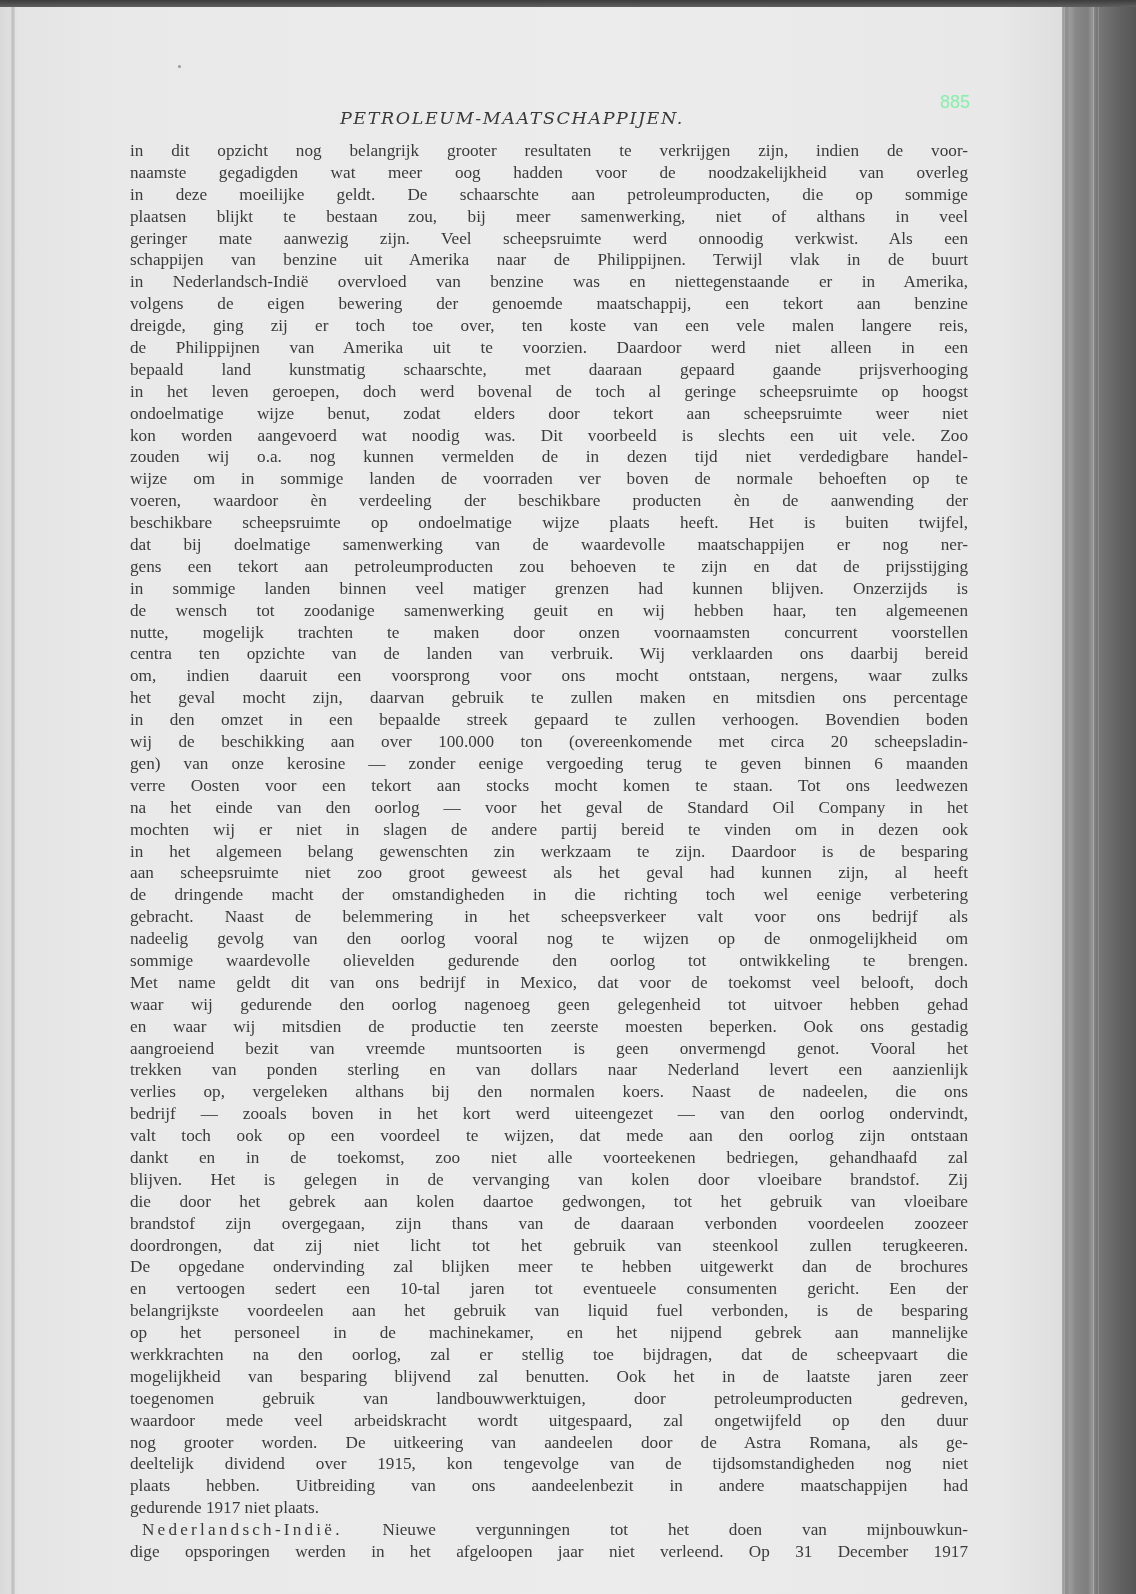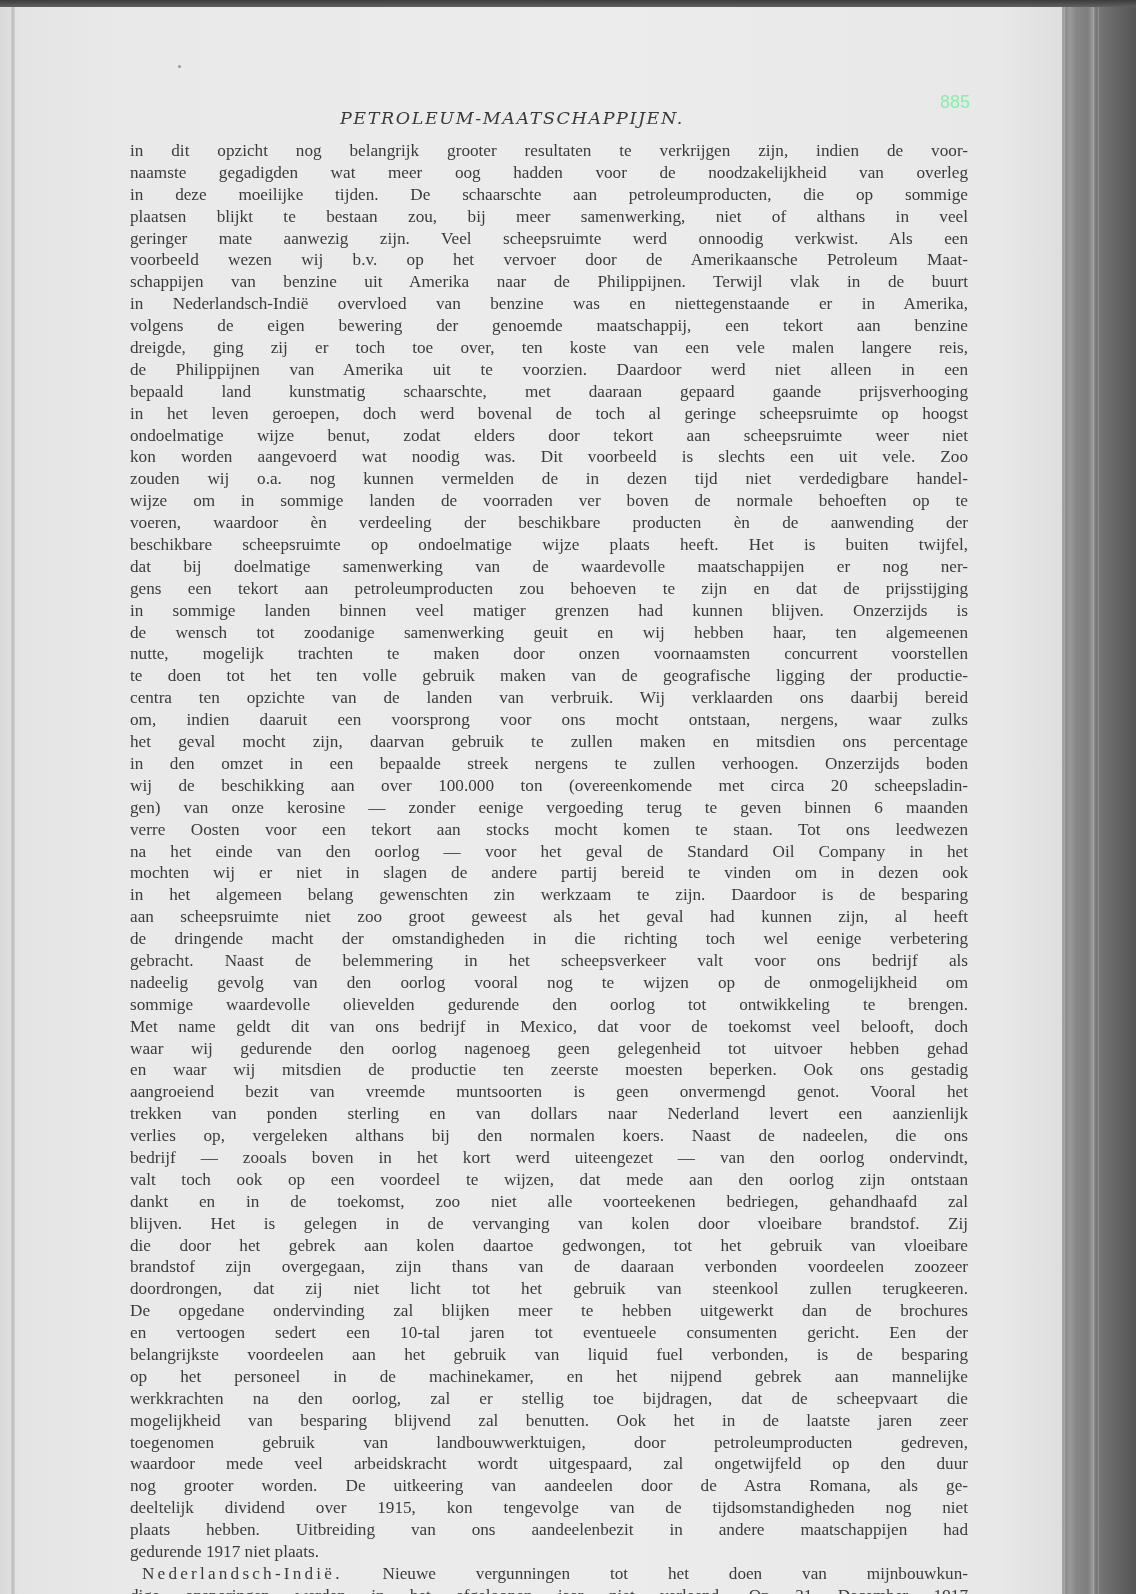--- a/index.html
+++ b/index.html
@@ -117,47 +117,45 @@
 
 <div class="running-head">
   <span class="running-title">PETROLEUM-MAATSCHAPPIJEN.</span>
   <span class="page-number">885</span>
 </div>
 
 <div class="text-block">
   <div id="lines-container">
       <span class="line">in dit opzicht nog belangrijk grooter resultaten te verkrijgen zijn, indien de voor-</span>
       <span class="line">naamste gegadigden wat meer oog hadden voor de noodzakelijkheid van overleg</span>
-      <span class="line">in deze moeilijke tijden. De schaarschte aan petroleumproducten, die op sommige</span>
+      <span class="line">in deze moeilijke geldt. De schaarschte aan petroleumproducten, die op sommige</span>
       <span class="line">plaatsen blijkt te bestaan zou, bij meer samenwerking, niet of althans in veel</span>
       <span class="line">geringer mate aanwezig zijn. Veel scheepsruimte werd onnoodig verkwist. Als een</span>
-      <span class="line">voorbeeld wezen wij b.v. op het vervoer door de Amerikaansche Petroleum Maat-</span>
       <span class="line">schappijen van benzine uit Amerika naar de Philippijnen. Terwijl vlak in de buurt</span>
       <span class="line">in Nederlandsch-Indië overvloed van benzine was en niettegenstaande er in Amerika,</span>
       <span class="line">volgens de eigen bewering der genoemde maatschappij, een tekort aan benzine</span>
       <span class="line">dreigde, ging zij er toch toe over, ten koste van een vele malen langere reis,</span>
       <span class="line">de Philippijnen van Amerika uit te voorzien. Daardoor werd niet alleen in een</span>
       <span class="line">bepaald land kunstmatig schaarschte, met daaraan gepaard gaande prijsverhooging</span>
       <span class="line">in het leven geroepen, doch werd bovenal de toch al geringe scheepsruimte op hoogst</span>
       <span class="line">ondoelmatige wijze benut, zodat elders door tekort aan scheepsruimte weer niet</span>
       <span class="line">kon worden aangevoerd wat noodig was. Dit voorbeeld is slechts een uit vele. Zoo</span>
       <span class="line">zouden wij o.a. nog kunnen vermelden de in dezen tijd niet verdedigbare handel-</span>
       <span class="line">wijze om in sommige landen de voorraden ver boven de normale behoeften op te</span>
       <span class="line">voeren, waardoor èn verdeeling der beschikbare producten èn de aanwending der</span>
       <span class="line">beschikbare scheepsruimte op ondoelmatige wijze plaats heeft. Het is buiten twijfel,</span>
       <span class="line">dat bij doelmatige samenwerking van de waardevolle maatschappijen er nog ner-</span>
       <span class="line">gens een tekort aan petroleumproducten zou behoeven te zijn en dat de prijsstijging</span>
       <span class="line">in sommige landen binnen veel matiger grenzen had kunnen blijven. Onzerzijds is</span>
       <span class="line">de wensch tot zoodanige samenwerking geuit en wij hebben haar, ten algemeenen</span>
       <span class="line">nutte, mogelijk trachten te maken door onzen voornaamsten concurrent voorstellen</span>
-      <span class="line">te doen tot het ten volle gebruik maken van de geografische ligging der productie-</span>
       <span class="line">centra ten opzichte van de landen van verbruik. Wij verklaarden ons daarbij bereid</span>
       <span class="line">om, indien daaruit een voorsprong voor ons mocht ontstaan, nergens, waar zulks</span>
       <span class="line">het geval mocht zijn, daarvan gebruik te zullen maken en mitsdien ons percentage</span>
-      <span class="line">in den omzet in een bepaalde streek nergens te zullen verhoogen. Onzerzijds boden</span>
+      <span class="line">in den omzet in een bepaalde streek gepaard te zullen verhoogen. Bovendien boden</span>
       <span class="line">wij de beschikking aan over 100.000 ton (overeenkomende met circa 20 scheepsladin-</span>
       <span class="line">gen) van onze kerosine — zonder eenige vergoeding terug te geven binnen 6 maanden</span>
       <span class="line">verre Oosten voor een tekort aan stocks mocht komen te staan. Tot ons leedwezen</span>
       <span class="line">na het einde van den oorlog — voor het geval de Standard Oil Company in het</span>
       <span class="line">mochten wij er niet in slagen de andere partij bereid te vinden om in dezen ook</span>
       <span class="line">in het algemeen belang gewenschten zin werkzaam te zijn. Daardoor is de besparing</span>
       <span class="line">aan scheepsruimte niet zoo groot geweest als het geval had kunnen zijn, al heeft</span>
       <span class="line">de dringende macht der omstandigheden in die richting toch wel eenige verbetering</span>
       <span class="line">gebracht. Naast de belemmering in het scheepsverkeer valt voor ons bedrijf als</span>
       <span class="line">nadeelig gevolg van den oorlog vooral nog te wijzen op de onmogelijkheid om</span>

